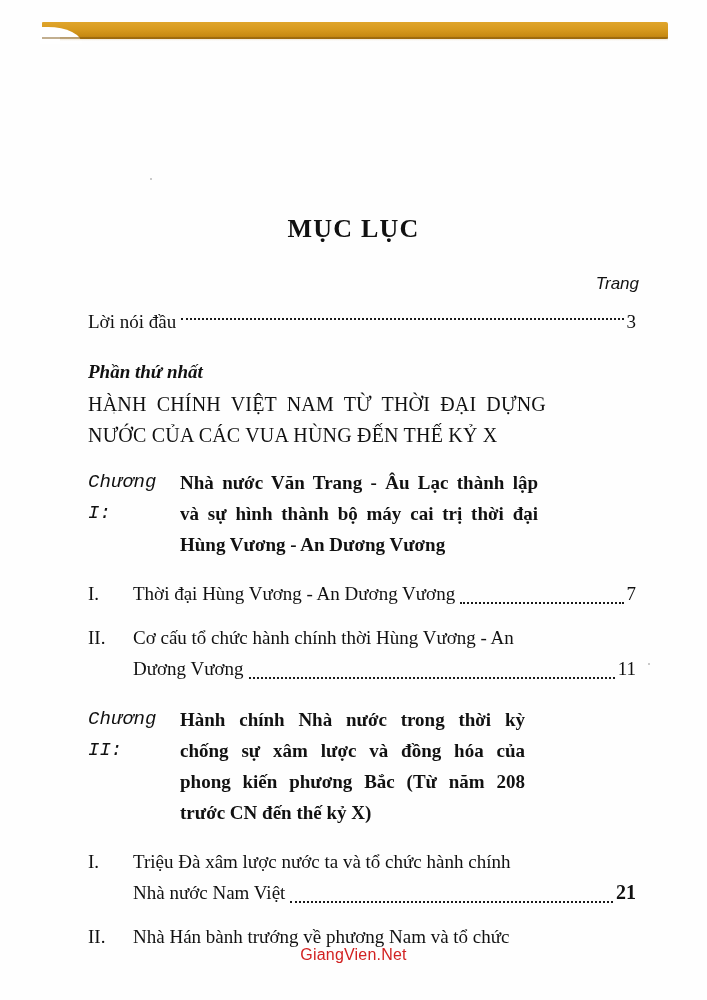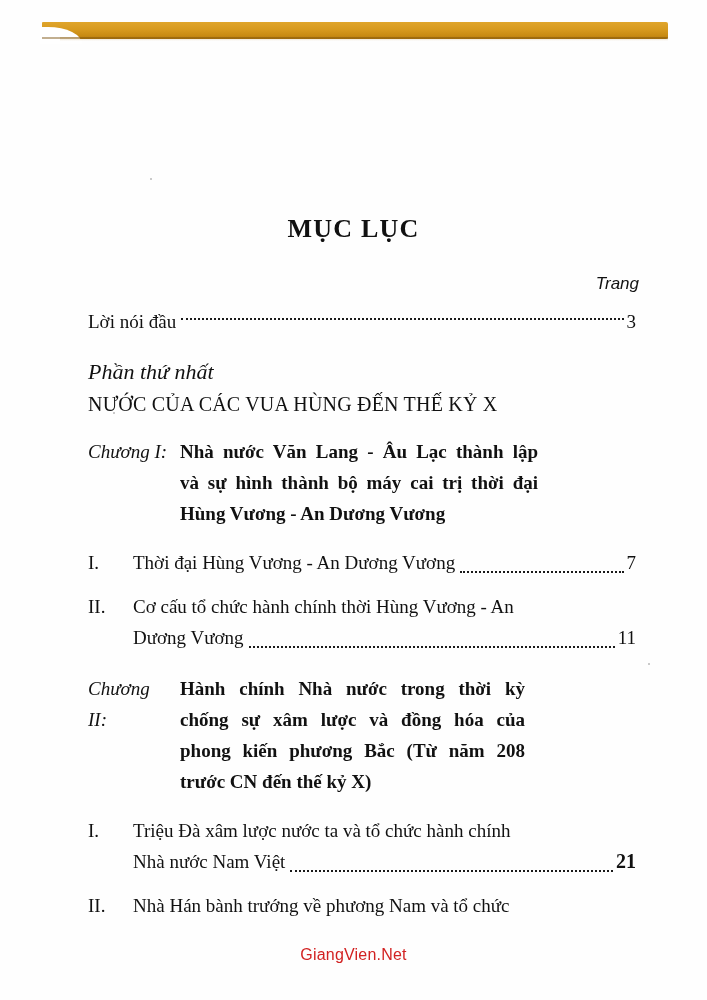--- a/index.html
+++ b/index.html
@@ -110,22 +110,22 @@
     flex: 0 0 auto;
     padding-left: 1px;
     font-size: 19px;
   }
   .pg.bold { font-weight: bold; font-size: 20px; }
 
   .entry-preface { margin-bottom: 20px; }
 
   .part-label {
     font-style: italic;
-    font-weight: normal;
-    font-size: 22px;
+    font-weight: bold;
+    font-size: 19px;
     line-height: 30px;
   }
   .part-title {
     font-size: 20px;
     line-height: 31px;
     letter-spacing: 0.2px;
     margin-top: 2px;
   }
   .part-title .l1 {
     display: block;
@@ -140,20 +140,21 @@
     margin-top: 16px;
     font-size: 19px;
     line-height: 31px;
   }
   .chapter .ch-label {
     flex: 0 0 auto;
     font-style: italic;
     padding-right: 10px;
     width: 92px;
     box-sizing: border-box;
+    font-family: Liberation Mono, monospace;
   }
   .chapter .ch-body {
     flex: 1 1 auto;
     font-weight: bold;
   }
   .chapter .ch-body .cl {
     display: block;
     text-align: justify;
     text-align-last: justify;
   }
@@ -215,27 +216,28 @@
   <div class="content">
 
     <div class="row entry-preface">
       <span class="txt">Lời nói đầu</span>
       <span class="leader"></span>
       <span class="pg">3</span>
     </div>
 
     <div class="part-label">Phần thứ nhất</div>
     <div class="part-title">
+      <span class="l1">HÀNH CHÍNH VIỆT NAM TỪ THỜI ĐẠI DỰNG</span>
       <span class="l2">NƯỚC CỦA CÁC VUA HÙNG ĐẾN THẾ KỶ X</span>
     </div>
 
     <div class="chapter narrow">
       <span class="ch-label">Chương I:</span>
       <span class="ch-body">
-        <span class="cl">Nhà nước Văn Lang - Âu Lạc thành lập</span>
+        <span class="cl">Nhà nước Văn Trang - Âu Lạc thành lập</span>
         <span class="cl">và sự hình thành bộ máy cai trị thời đại</span>
         <span class="cl">Hùng Vương - An Dương Vương</span>
       </span>
     </div>
 
     <div class="num-entry" style="margin-top:18px;">
       <span class="rn">I.</span>
       <span class="body">
         <span class="line">
           <span class="txt">Thời đại Hùng Vương - An Dương Vương</span>

